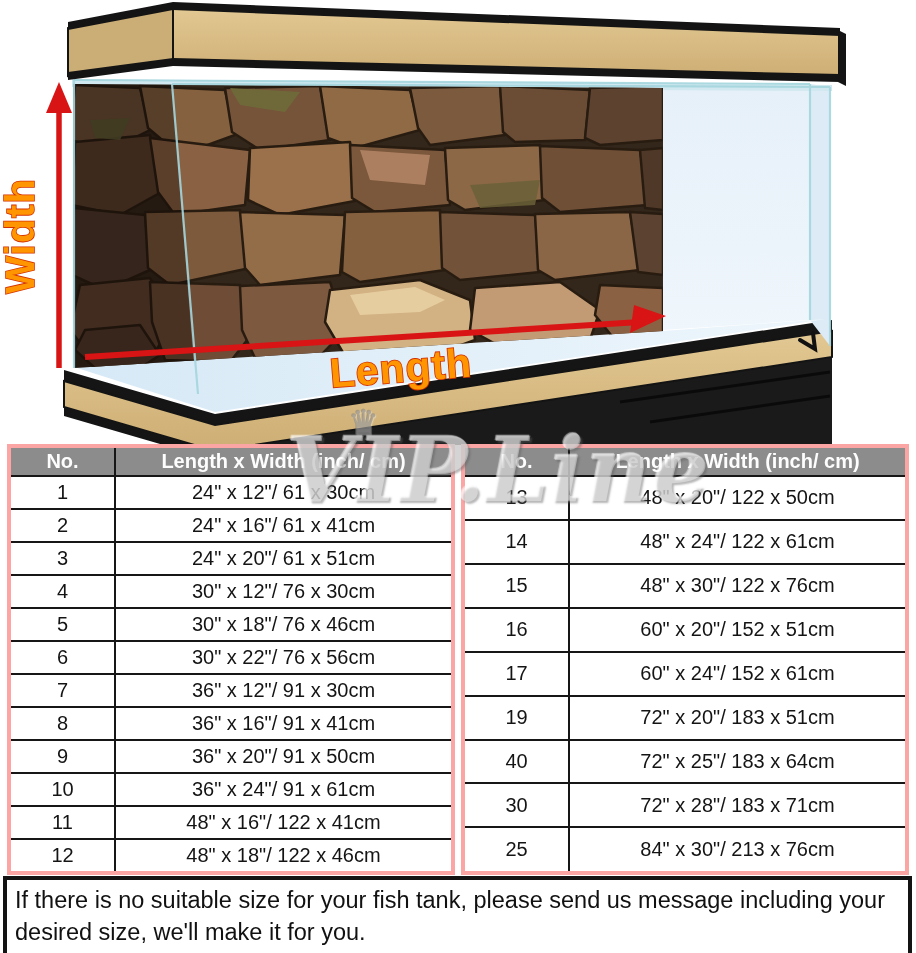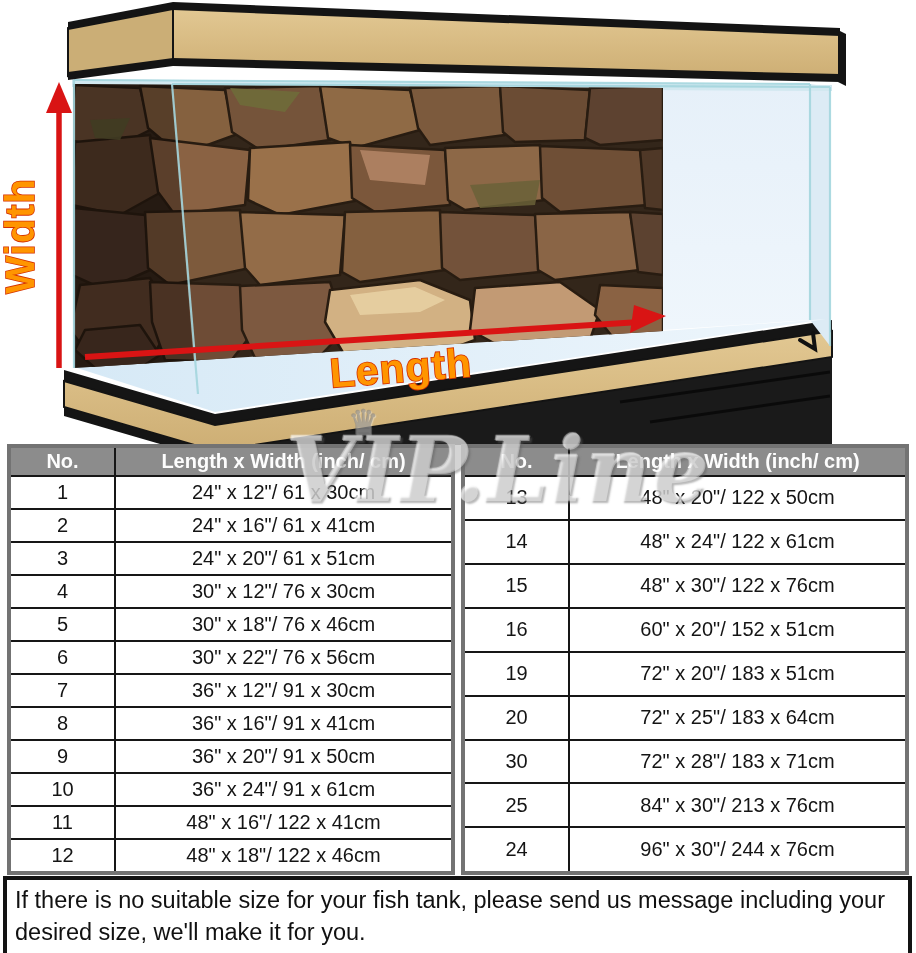--- a/index.html
+++ b/index.html
@@ -5,21 +5,21 @@
   html,body{margin:0;padding:0;background:#ffffff;}
   #stage{position:relative;width:916px;height:953px;background:#fff;overflow:hidden;
          font-family:"Liberation Sans", sans-serif;}
   
   #tank-svg{position:absolute;left:0;top:0;}
   
   #tables-wrap{position:absolute;left:7px;top:444px;width:902px;display:flex;gap:6px;}
   table.size-table{flex:1;border-collapse:collapse;height:431px;table-layout:fixed;
                    background:#ffffff;}
   table.size-table, table.size-table th, table.size-table td{border:2px solid #161616;}
-  table.size-table{border:4px solid #737373;}
+  table.size-table{border:4px solid #fca5a5;}
   table.size-table th{background:#8c8c8c;color:#fdfdfd;font-size:20px;font-weight:bold;
                       text-align:center;padding:2px 0;}
   table.size-table td{font-size:20px;color:#141414;text-align:center;padding:1px 0;
                       font-weight:400;}
   col.no-col{width:106px;}
   
   #watermark{position:absolute;left:286px;top:416px;z-index:5;pointer-events:none;
              font-family:"DejaVu Serif", serif;font-style:italic;font-weight:bold;
              font-size:90px;letter-spacing:1px;color:rgba(255,255,255,0.40);
              text-shadow:2px 2px 2px rgba(95,95,95,0.45), -1px -1px 1px rgba(255,255,255,0.55);}
@@ -235,38 +235,38 @@
           </tr>
           <tr>
             <td>15</td>
             <td>48" x 30"/ 122 x 76cm</td>
           </tr>
           <tr>
             <td>16</td>
             <td>60" x 20"/ 152 x 51cm</td>
           </tr>
           <tr>
+            <td>17</td>
+            <td>60" x 24"/ 152 x 61cm</td>
+          </tr>
+          <tr>
             <td>19</td>
             <td>72" x 20"/ 183 x 51cm</td>
           </tr>
           <tr>
-            <td>20</td>
+            <td>40</td>
             <td>72" x 25"/ 183 x 64cm</td>
           </tr>
           <tr>
             <td>30</td>
             <td>72" x 28"/ 183 x 71cm</td>
           </tr>
           <tr>
             <td>25</td>
             <td>84" x 30"/ 213 x 76cm</td>
-          </tr>
-          <tr>
-            <td>24</td>
-            <td>96" x 30"/ 244 x 76cm</td>
           </tr>
         </tbody>
     </table>
   </div>
 
   <div id="note-box">If there is no suitable size for your fish tank, please send us message including your desired size, we'll make it for you.</div>
 
 </div>
 
 </body></html>

